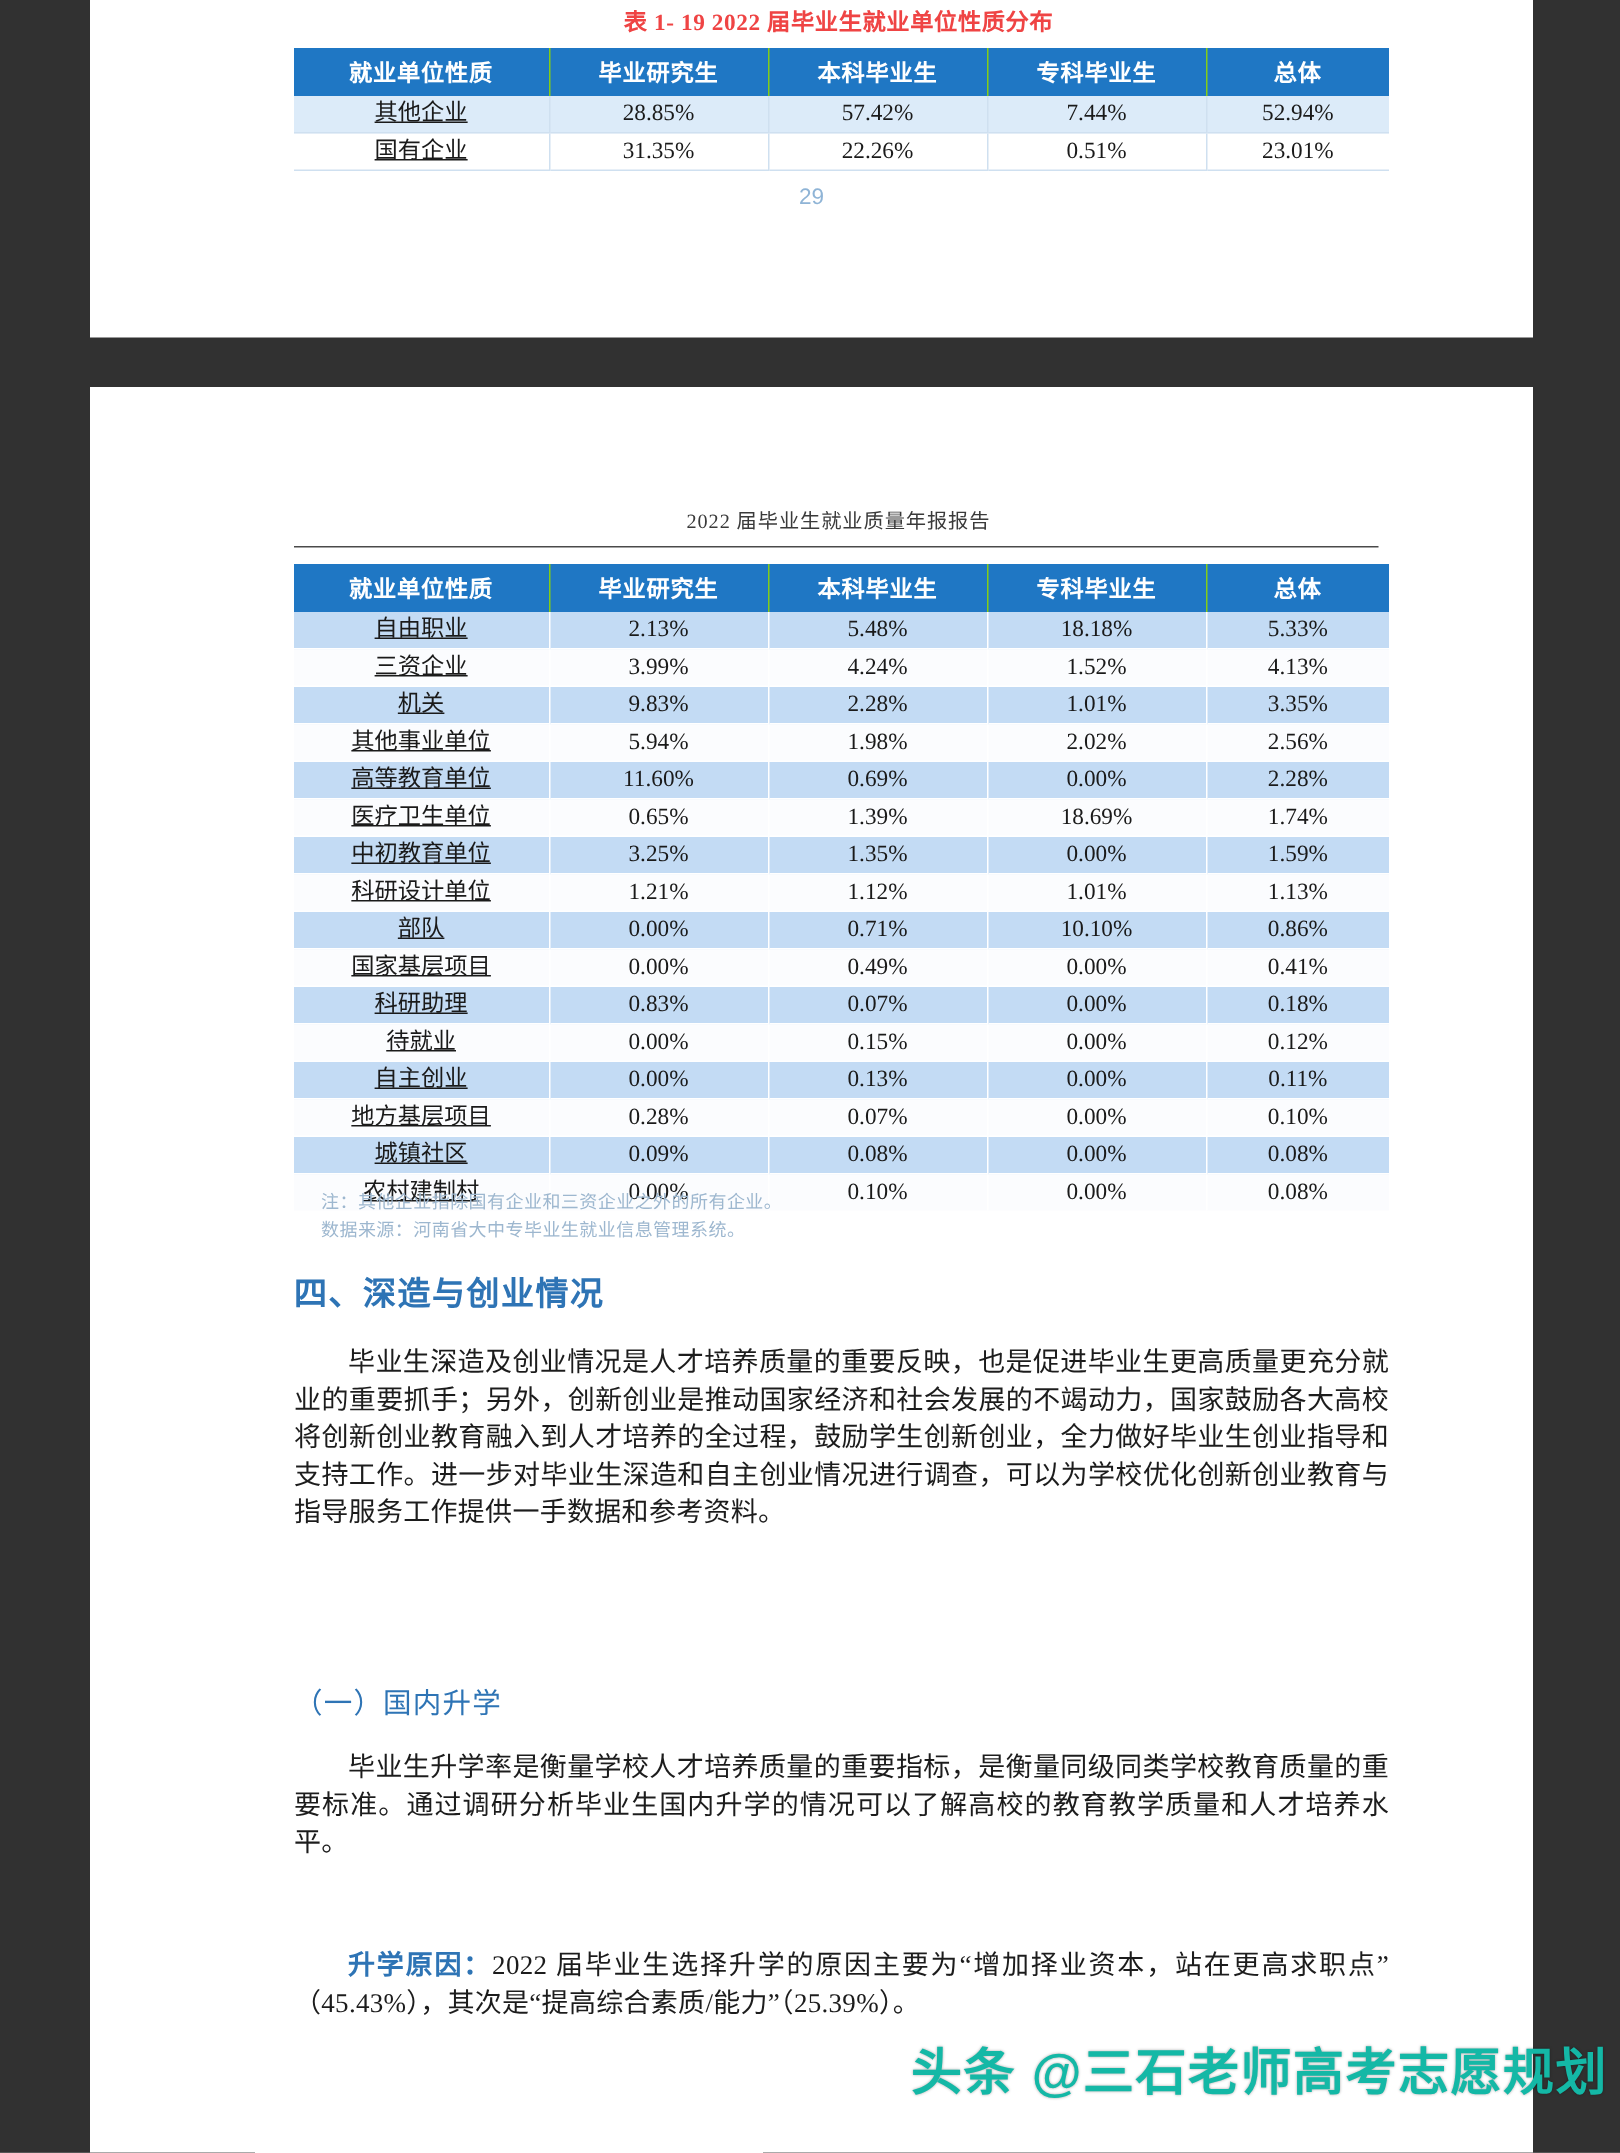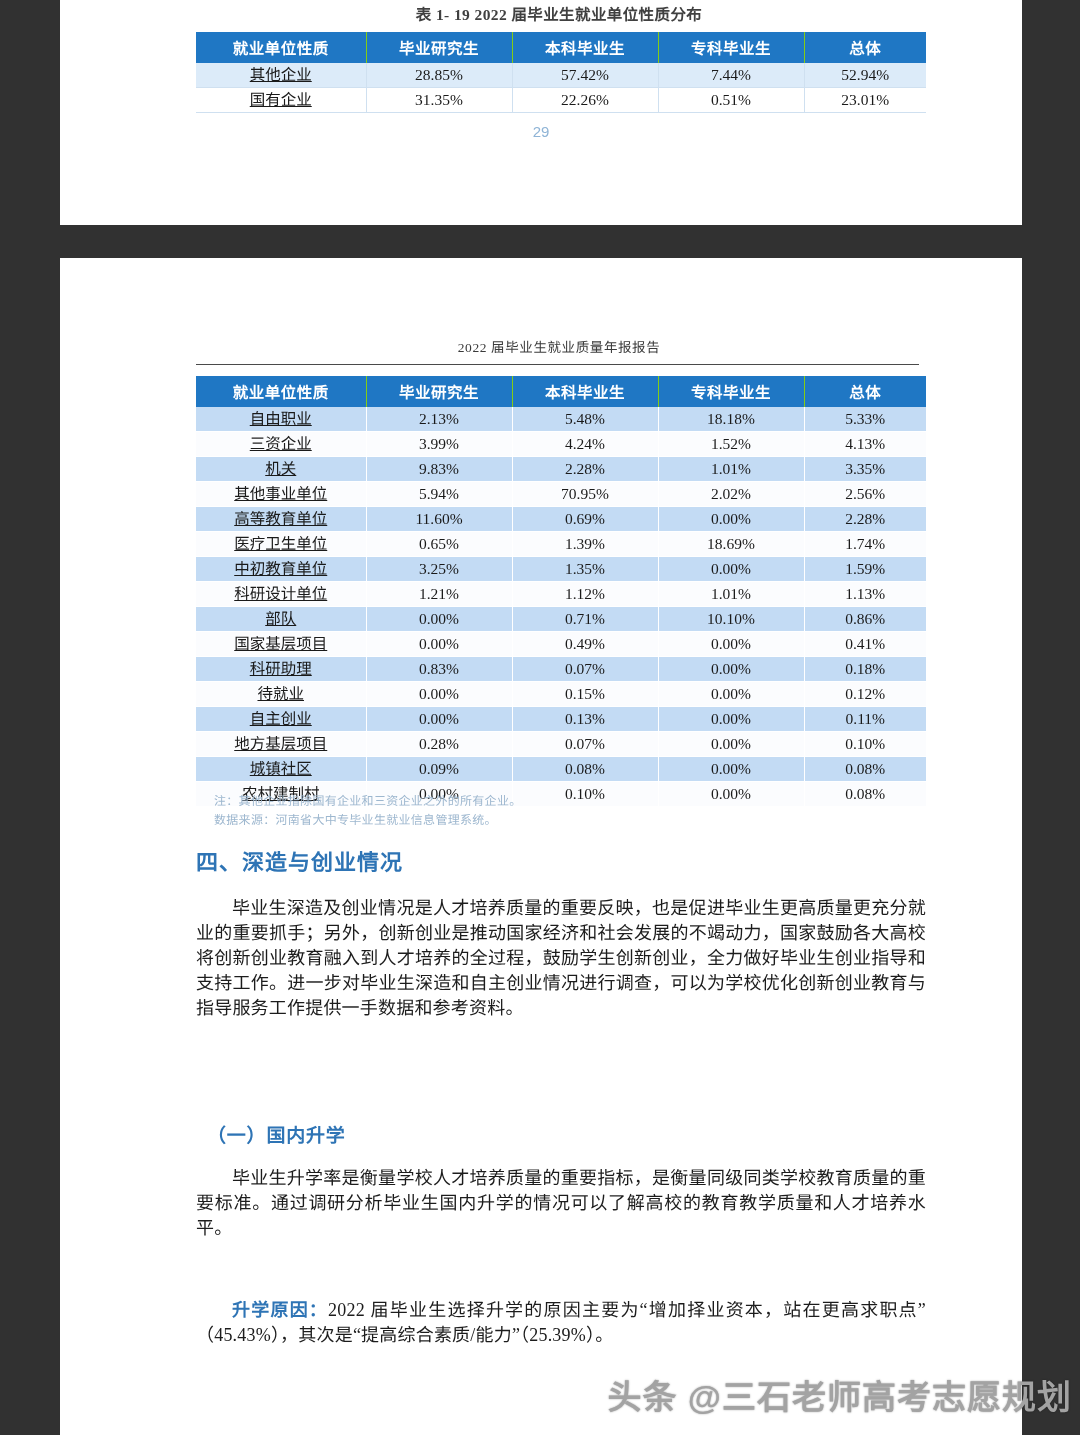--- a/index.html
+++ b/index.html
@@ -80,21 +80,21 @@
 
   
   .table-caption {
     position: absolute;
     left: 0;
     right: 0;
     top: 112px;
     text-align: center;
     font-size: 15.5px;
     font-weight: bold;
-    color: #404040;
+    color: #ef4444;
     letter-spacing: 0.4px;
     padding-left: 36px;
   }
 
   
   .tbl-wrap {
     position: absolute;
     left: 136px;
     width: 874px;
   }
@@ -171,25 +171,24 @@
     font-weight: bold;
     color: #2e74b5;
     letter-spacing: 1px;
     font-family: "Liberation Sans", sans-serif;
   }
   .h-sub {
     position: absolute;
     left: 136px;
     top: 862px;
     font-size: 19px;
-    font-weight: bold;
+    font-weight: normal;
     color: #2e74b5;
     letter-spacing: 0.8px;
     font-family: "Liberation Sans", sans-serif;
-    margin-left: 11px;
   }
 
   
   .para {
     position: absolute;
     left: 136px;
     width: 730px;
     font-size: 18px;
     line-height: 25px;
     color: #1c1c1c;
@@ -204,24 +203,24 @@
 
   .reason-label {
     color: #2e74b5;
     font-weight: bold;
   }
 
   
   .watermark {
     position: absolute;
     right: 8px;
-    bottom: 16px;
+    bottom: 32px;
     font-size: 34px;
     font-weight: bold;
-    color: #a3a3a3;
+    color: #14b8a6;
     letter-spacing: 1px;
     font-family: "Liberation Sans", sans-serif;
     text-shadow: 0 0 2px rgba(0,0,0,0.35);
     white-space: nowrap;
     z-index: 40;
   }
 </style>
 </head>
 <body>
 
@@ -316,21 +315,21 @@
               <tr>
                 <td>机关</td>
                 <td>9.83%</td>
                 <td>2.28%</td>
                 <td>1.01%</td>
                 <td>3.35%</td>
               </tr>
               <tr>
                 <td>其他事业单位</td>
                 <td>5.94%</td>
-                <td>70.95%</td>
+                <td>1.98%</td>
                 <td>2.02%</td>
                 <td>2.56%</td>
               </tr>
               <tr>
                 <td>高等教育单位</td>
                 <td>11.60%</td>
                 <td>0.69%</td>
                 <td>0.00%</td>
                 <td>2.28%</td>
               </tr>

